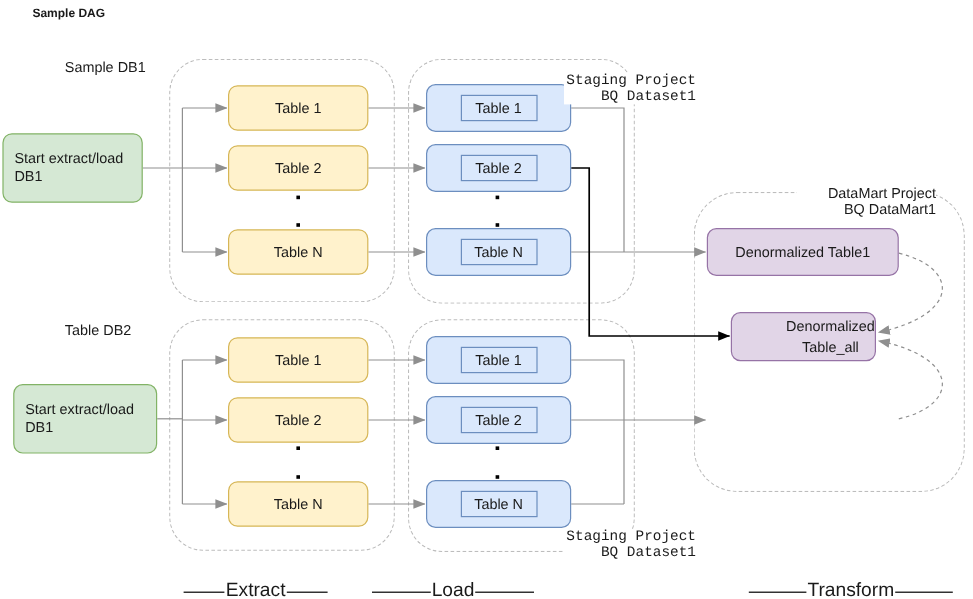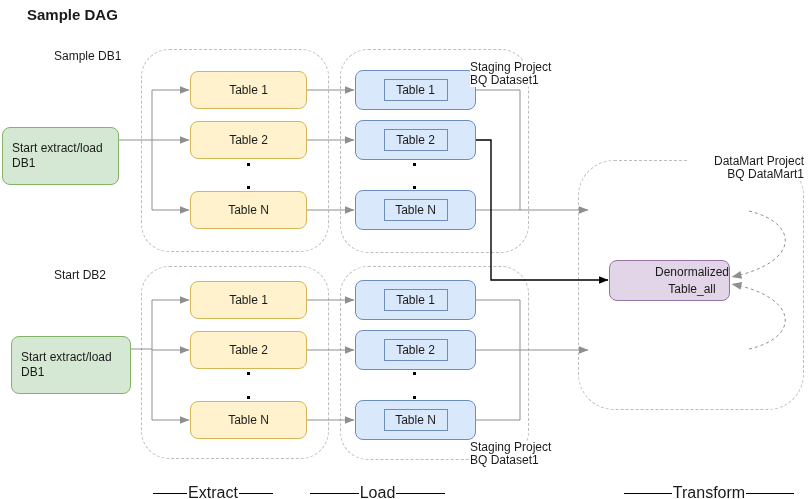--- a/index.html
+++ b/index.html
@@ -11,33 +11,33 @@
     position:absolute;border:1px dashed #bdbdbd;border-radius:28px;
     background:transparent;z-index:1;
   }
   .group.dm{border-radius:36px;}
   svg.wires{position:absolute;left:0;top:0;z-index:2;pointer-events:none;}
   .node{
     position:absolute;z-index:3;border-radius:8px;border:1px solid;
     display:flex;align-items:center;justify-content:center;
     font-size:12px;line-height:15px;text-align:left;box-sizing:border-box;
   }
-  .green{background:#d5e8d4;border-color:#82b366;flex-direction:column;align-items:flex-start;justify-content:center;padding-left:9px;text-align:left;margin-top:16px;}
+  .green{background:#d5e8d4;border-color:#82b366;flex-direction:column;align-items:flex-start;justify-content:center;padding-left:9px;text-align:left;}
   .yellow{background:#fff2cc;border-color:#d6b656;}
   .blue{background:#dae8fc;border-color:#6c8ebf;}
   .blue .inner{
     border:1px solid #6c8ebf;width:62px;height:20px;display:flex;
     align-items:center;justify-content:center;font-size:12px;background:transparent;
   }
   .purple{background:#e1d5e7;border-color:#9673a6;}
   .purple.tall{flex-direction:column;justify-content:space-evenly;line-height:14px;padding-left:45px;}
   .lbl{position:absolute;z-index:4;font-size:12px;line-height:13px;background:#ffffff;}
-  .lbl.center{text-align:left;}
+  .lbl.center{text-align:right;font-family:Liberation Mono, monospace;}
   .lbl.right{text-align:right;}
-  .title{position:absolute;z-index:4;font-size:15px;font-weight:bold;}
+  .title{position:absolute;z-index:4;font-size:10px;font-weight:bold;}
   .dot{position:absolute;z-index:3;width:3px;height:3px;background:#000;}
   .phase{position:absolute;z-index:4;display:flex;align-items:center;}
   .phase .ln{flex:1;height:1px;background:#000;}
   .phase .tx{font-size:16px;padding:0 1px;white-space:nowrap;}
 </style>
 </head>
 <body>
 
 <div class="canvas">
 
@@ -84,31 +84,31 @@
     <path d="M476 140 H491 V280 H608" stroke="#000000" stroke-width="1.4" fill="none" marker-end="url(#mB)"></path>
     <g stroke="#8f8f8f" stroke-width="1" fill="none" stroke-dasharray="3,3">
       <path d="M749 211 C799 223 801 262 732 277" marker-end="url(#mA)"></path>
       <path d="M749 349 C799 338 801 298 732 284" marker-end="url(#mA)"></path>
     </g>
   </svg>
 
   <div class="title" style="left:27px;top:6px">Sample DAG</div>
 
   <div class="lbl" style="left:54px;top:50px">Sample DB1</div>
-  <div class="lbl" style="left:54px;top:269px">Start DB2</div>
+  <div class="lbl" style="left:54px;top:269px">Table DB2</div>
 
   <div class="lbl center" style="left:470px;top:61px;width:110px">
     <div>Staging Project</div>
     <div>BQ Dataset1</div>
   </div>
   <div class="lbl center" style="left:470px;top:441px;width:110px">
     <div>Staging Project</div>
     <div>BQ Dataset1</div>
   </div>
-  <div class="lbl right" style="left:688px;top:155px;width:116px">
+  <div class="lbl right" style="left:664px;top:155px;width:116px">
     <div>DataMart Project</div>
     <div>BQ DataMart1</div>
   </div>
 
   <div class="node green" style="left:2px;top:111px;width:117px;height:58px">
     <div>Start extract/load</div>
     <div>DB1</div>
   </div>
   <div class="node green" style="left:11px;top:320px;width:120px;height:58px">
     <div>Start extract/load</div>
@@ -143,20 +143,21 @@
 
   <div class="dot" style="left:247px;top:163px"></div>
   <div class="dot" style="left:247px;top:186px"></div>
   <div class="dot" style="left:413px;top:163px"></div>
   <div class="dot" style="left:413px;top:186px"></div>
   <div class="dot" style="left:247px;top:372px"></div>
   <div class="dot" style="left:247px;top:396px"></div>
   <div class="dot" style="left:413px;top:372px"></div>
   <div class="dot" style="left:413px;top:396px"></div>
 
+  <div class="node purple" style="left:589px;top:190px;width:160px;height:40px">Denormalized Table1</div>
   <div class="node purple tall" style="left:609px;top:260px;width:121px;height:41px">
     <div>Denormalized</div>
     <div>Table_all</div>
   </div>
 
   <div class="phase" style="left:153px;top:484px;width:120px">
     <span class="ln"></span>
     <span class="tx">Extract</span>
     <span class="ln"></span>
   </div>

